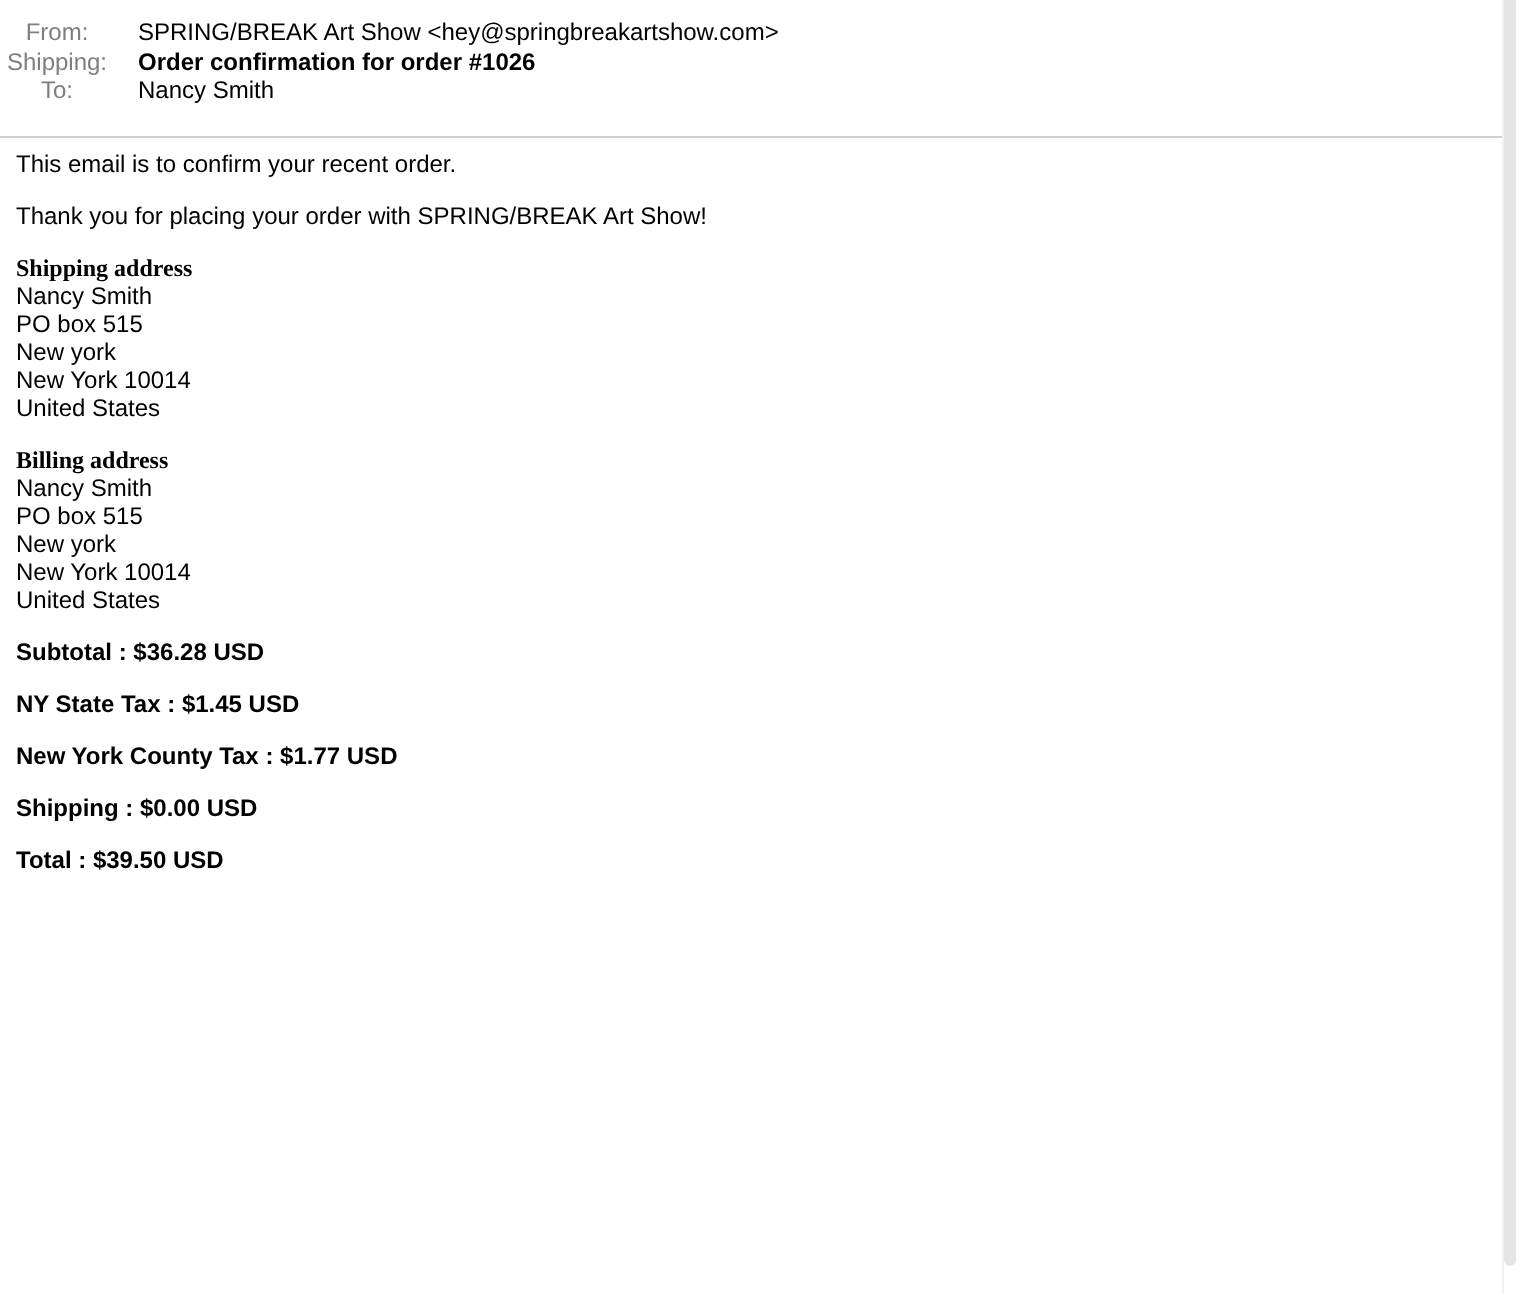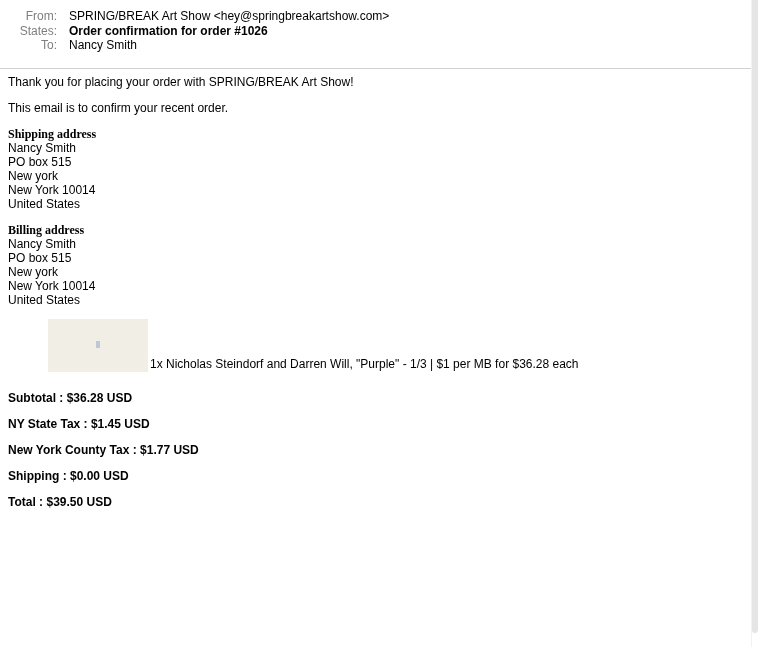--- a/index.html
+++ b/index.html
@@ -14,21 +14,21 @@
     position: relative;
     overflow: hidden;
   }
 
   
   .mail-header { padding-top: 9px; }
   .header-row { display: flex; line-height: 14.5px; }
   .header-label {
     width: 57px;
     flex-shrink: 0;
-    text-align: right;
+    text-align: center;
     color: #7e7e7e;
     font-weight: 500;
   }
   .header-value { margin-left: 12px; white-space: nowrap; }
   .header-value.bold { font-weight: bold; }
 
   .header-divider {
     border: none;
     border-top: 1px solid #d1d1d1;
     margin: 15px 0 0 0;
@@ -90,60 +90,54 @@
 </style>
 </head>
 <body>
 
 <div class="mail-header">
   <div class="header-row">
     <span class="header-label">From:</span>
     <span class="header-value">SPRING/BREAK Art Show &lt;hey@springbreakartshow.com&gt;</span>
   </div>
   <div class="header-row">
-    <span class="header-label">States:</span>
+    <span class="header-label">Shipping:</span>
     <span class="header-value bold">Order confirmation for order #1026</span>
   </div>
   <div class="header-row">
     <span class="header-label">To:</span>
     <span class="header-value">Nancy Smith</span>
   </div>
 </div>
 
 <hr class="header-divider">
 
 <div class="mail-body">
 
+  <p class="para">This email is to confirm your recent order.</p>
   <p class="para">Thank you for placing your order with SPRING/BREAK Art Show!</p>
-  <p class="para">This email is to confirm your recent order.</p>
 
   <div class="addr-block">
     <div class="addr-heading">Shipping address</div>
     <div class="addr-line">Nancy Smith</div>
     <div class="addr-line">PO box 515</div>
     <div class="addr-line">New york</div>
     <div class="addr-line">New York 10014</div>
     <div class="addr-line">United States</div>
   </div>
 
   <div class="addr-block">
     <div class="addr-heading">Billing address</div>
     <div class="addr-line">Nancy Smith</div>
     <div class="addr-line">PO box 515</div>
     <div class="addr-line">New york</div>
     <div class="addr-line">New York 10014</div>
     <div class="addr-line">United States</div>
   </div>
 
-  <div class="item-row">
-    <div class="item-thumb">
-      <div class="thumb-artifact"></div>
-    </div>
-    <span class="item-text">1x Nicholas Steindorf and Darren Will, "Purple" - 1/3 | $1 per MB for $36.28 each</span>
-  </div>
 
   <div class="totals">
     <p class="para"><span>Subtotal</span><span> : </span><span>$36.28 USD</span></p>
     <p class="para"><span>NY State Tax</span><span> : </span><span>$1.45 USD</span></p>
     <p class="para"><span>New York County Tax</span><span> : </span><span>$1.77 USD</span></p>
     <p class="para"><span>Shipping</span><span> : </span><span>$0.00 USD</span></p>
     <p class="para"><span>Total</span><span> : </span><span>$39.50 USD</span></p>
   </div>
 
 </div>

